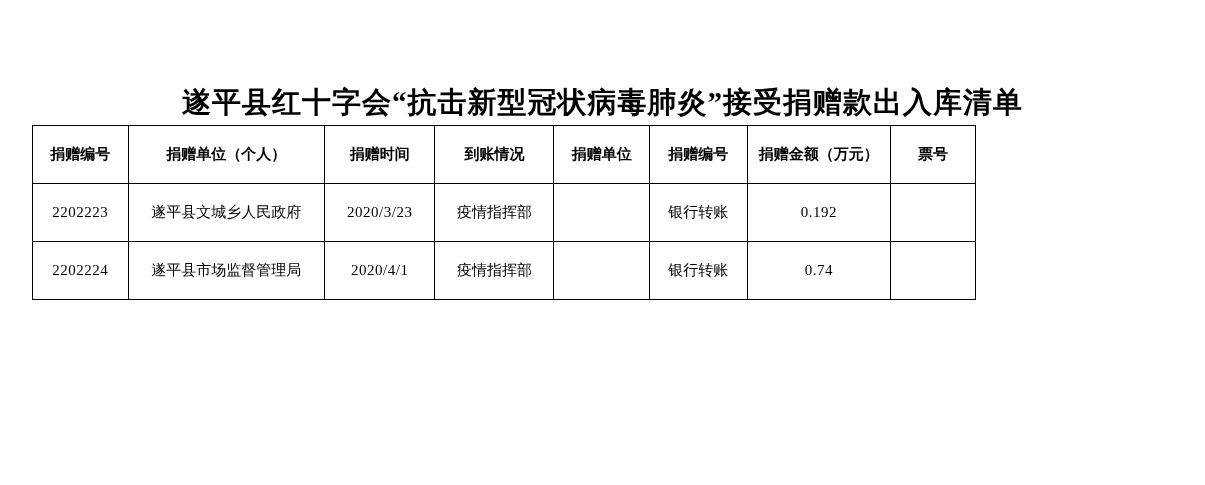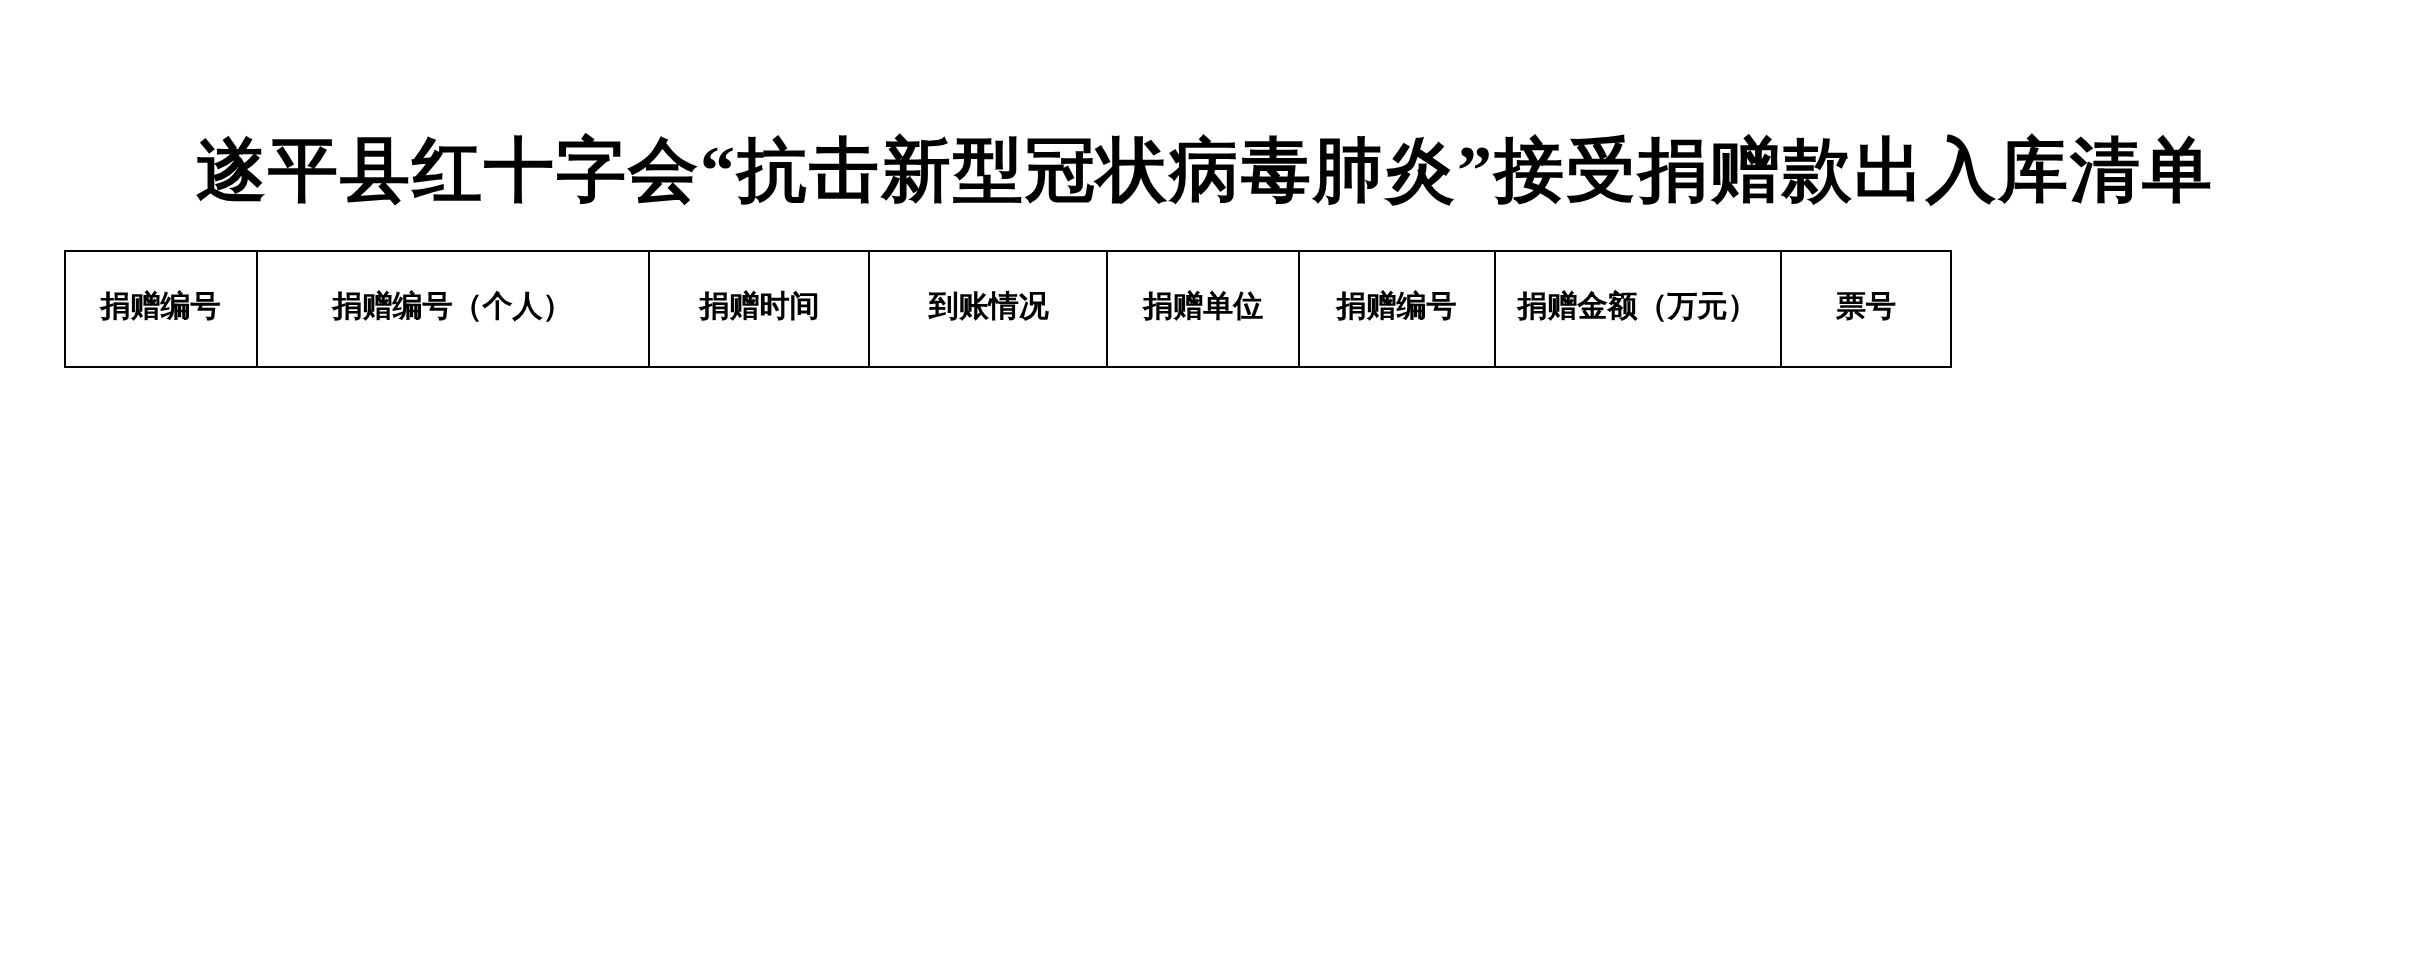--- a/index.html
+++ b/index.html
@@ -14,27 +14,27 @@
     color: #000000;
     overflow: hidden;
   }
   .page {
     position: relative;
     width: 1205px;
     height: 485px;
   }
   .doc-title {
     position: absolute;
-    top: 62px;
+    top: 83px;
     left: 0;
     width: 1205px;
     text-align: center;
     font-family: "Liberation Serif", "DejaVu Serif", serif;
     font-weight: bold;
-    font-size: 35px;
+    font-size: 29px;
     letter-spacing: 1px;
     white-space: nowrap;
   }
   .table-wrap {
     position: absolute;
     top: 125px;
     left: 32px;
     width: 944px;
   }
   table.donation-table {
@@ -91,27 +91,47 @@
         <col class="col-date">
         <col class="col-dir">
         <col class="col-arrive">
         <col class="col-method">
         <col class="col-amount">
         <col class="col-ticket">
       </colgroup>
       <thead>
         <tr>
           <td>捐赠编号</td>
-          <td>捐赠编号（个人）</td>
+          <td>捐赠单位（个人）</td>
           <td>捐赠时间</td>
           <td>到账情况</td>
           <td>捐赠单位</td>
           <td>捐赠编号</td>
           <td class="hdr-amount">捐赠金额（万元）</td>
           <td>票号</td>
         </tr>
       </thead>
       <tbody>
+        <tr>
+          <td class="num">2202223</td>
+          <td>遂平县文城乡人民政府</td>
+          <td class="num">2020/3/23</td>
+          <td>疫情指挥部</td>
+          <td></td>
+          <td>银行转账</td>
+          <td class="num">0.192</td>
+          <td></td>
+        </tr>
+        <tr>
+          <td class="num">2202224</td>
+          <td>遂平县市场监督管理局</td>
+          <td class="num">2020/4/1</td>
+          <td>疫情指挥部</td>
+          <td></td>
+          <td>银行转账</td>
+          <td class="num">0.74</td>
+          <td></td>
+        </tr>
       </tbody>
     </table>
   </div>
 
 </div>
 
 </body></html>

